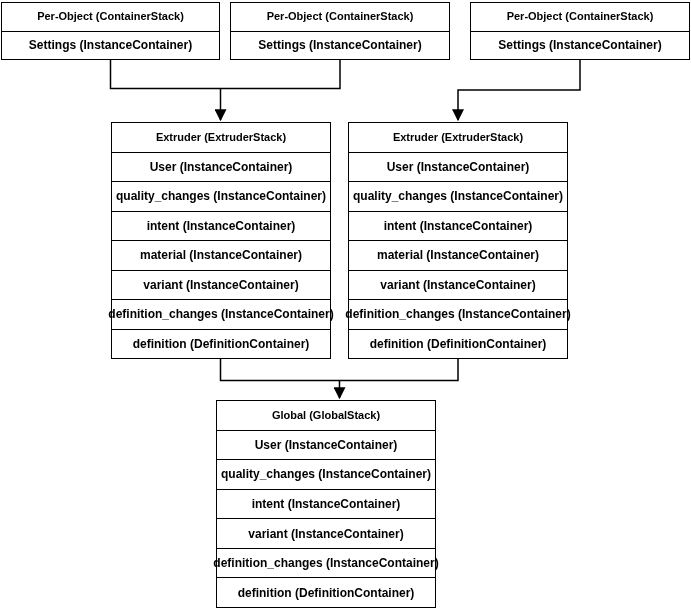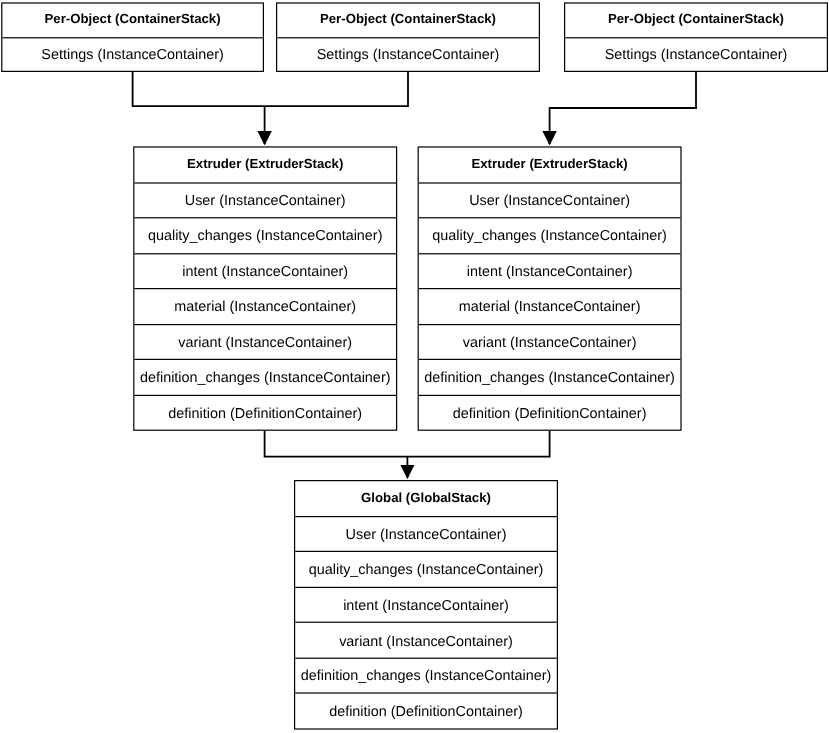--- a/index.html
+++ b/index.html
@@ -33,28 +33,29 @@
   }
   .stack .row {
     flex: 1;
     display: flex;
     align-items: center;
     justify-content: center;
     font-size: 12px;
     line-height: 1;
     white-space: nowrap;
     border-top: 1.5px solid var(--border, #000000);
+    font-weight: bold;
   }
   
   .pos-per-object-1 { left: 1px;   top: 2px;   width: 219px; height: 58px; }
   .pos-per-object-2 { left: 230px; top: 2px;   width: 220px; height: 58px; }
   .pos-per-object-3 { left: 470px; top: 2px;   width: 220px; height: 58px; }
   .pos-extruder-1   { left: 111px; top: 122px; width: 220px; height: 237px; }
   .pos-extruder-2   { left: 348px; top: 122px; width: 220px; height: 237px; }
-  .pos-global       { left: 245px; top: 400px; width: 220px; height: 208px; }
+  .pos-global       { left: 216px; top: 400px; width: 220px; height: 208px; }
 </style>
 </head>
 <body>
 
 <div class="canvas">
 
   <svg class="wires" width="691" height="611" viewBox="0 0 691 611">
     <defs>
       <marker id="arrow" viewBox="0 0 10 10" refX="9" refY="5" markerWidth="8" markerHeight="8" orient="auto-start-reverse">
         <path d="M0 0 L10 5 L0 10 z" fill="#000000"></path>

